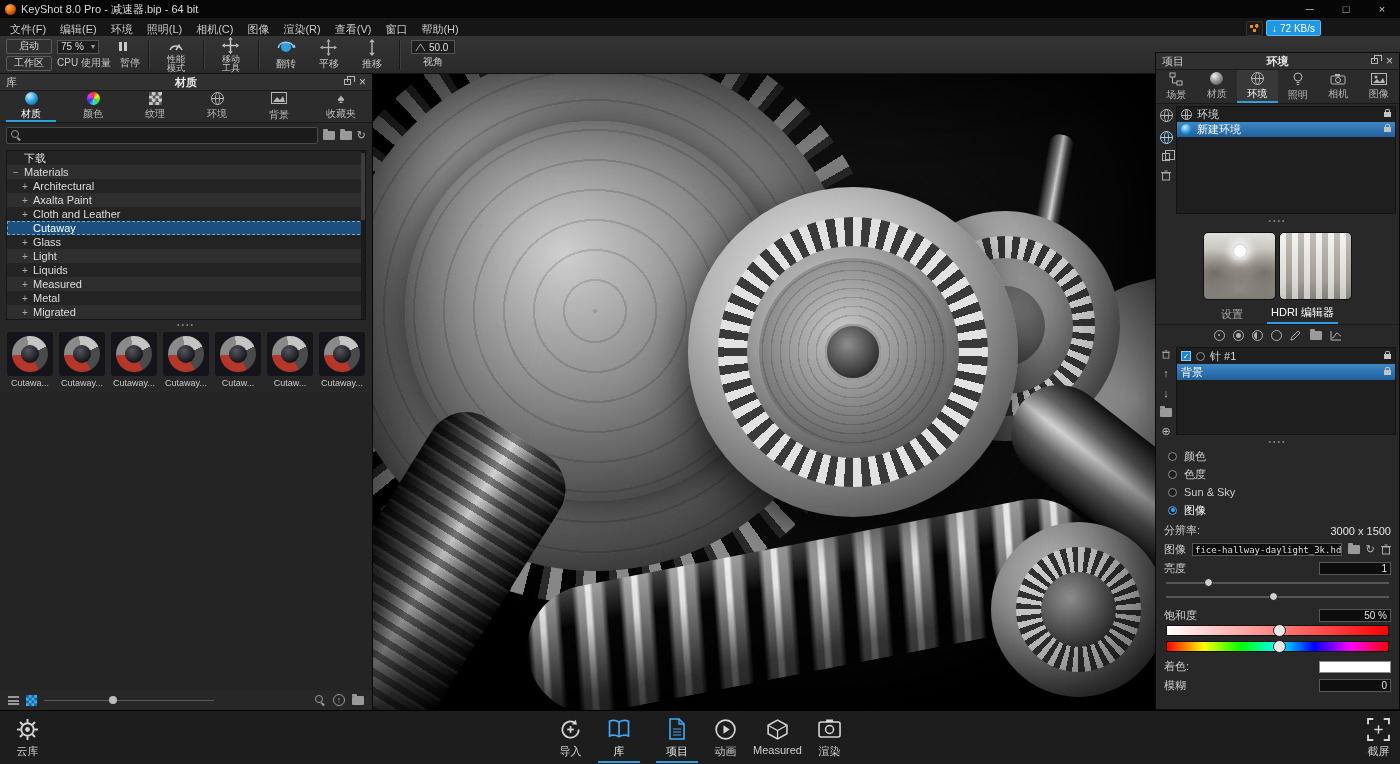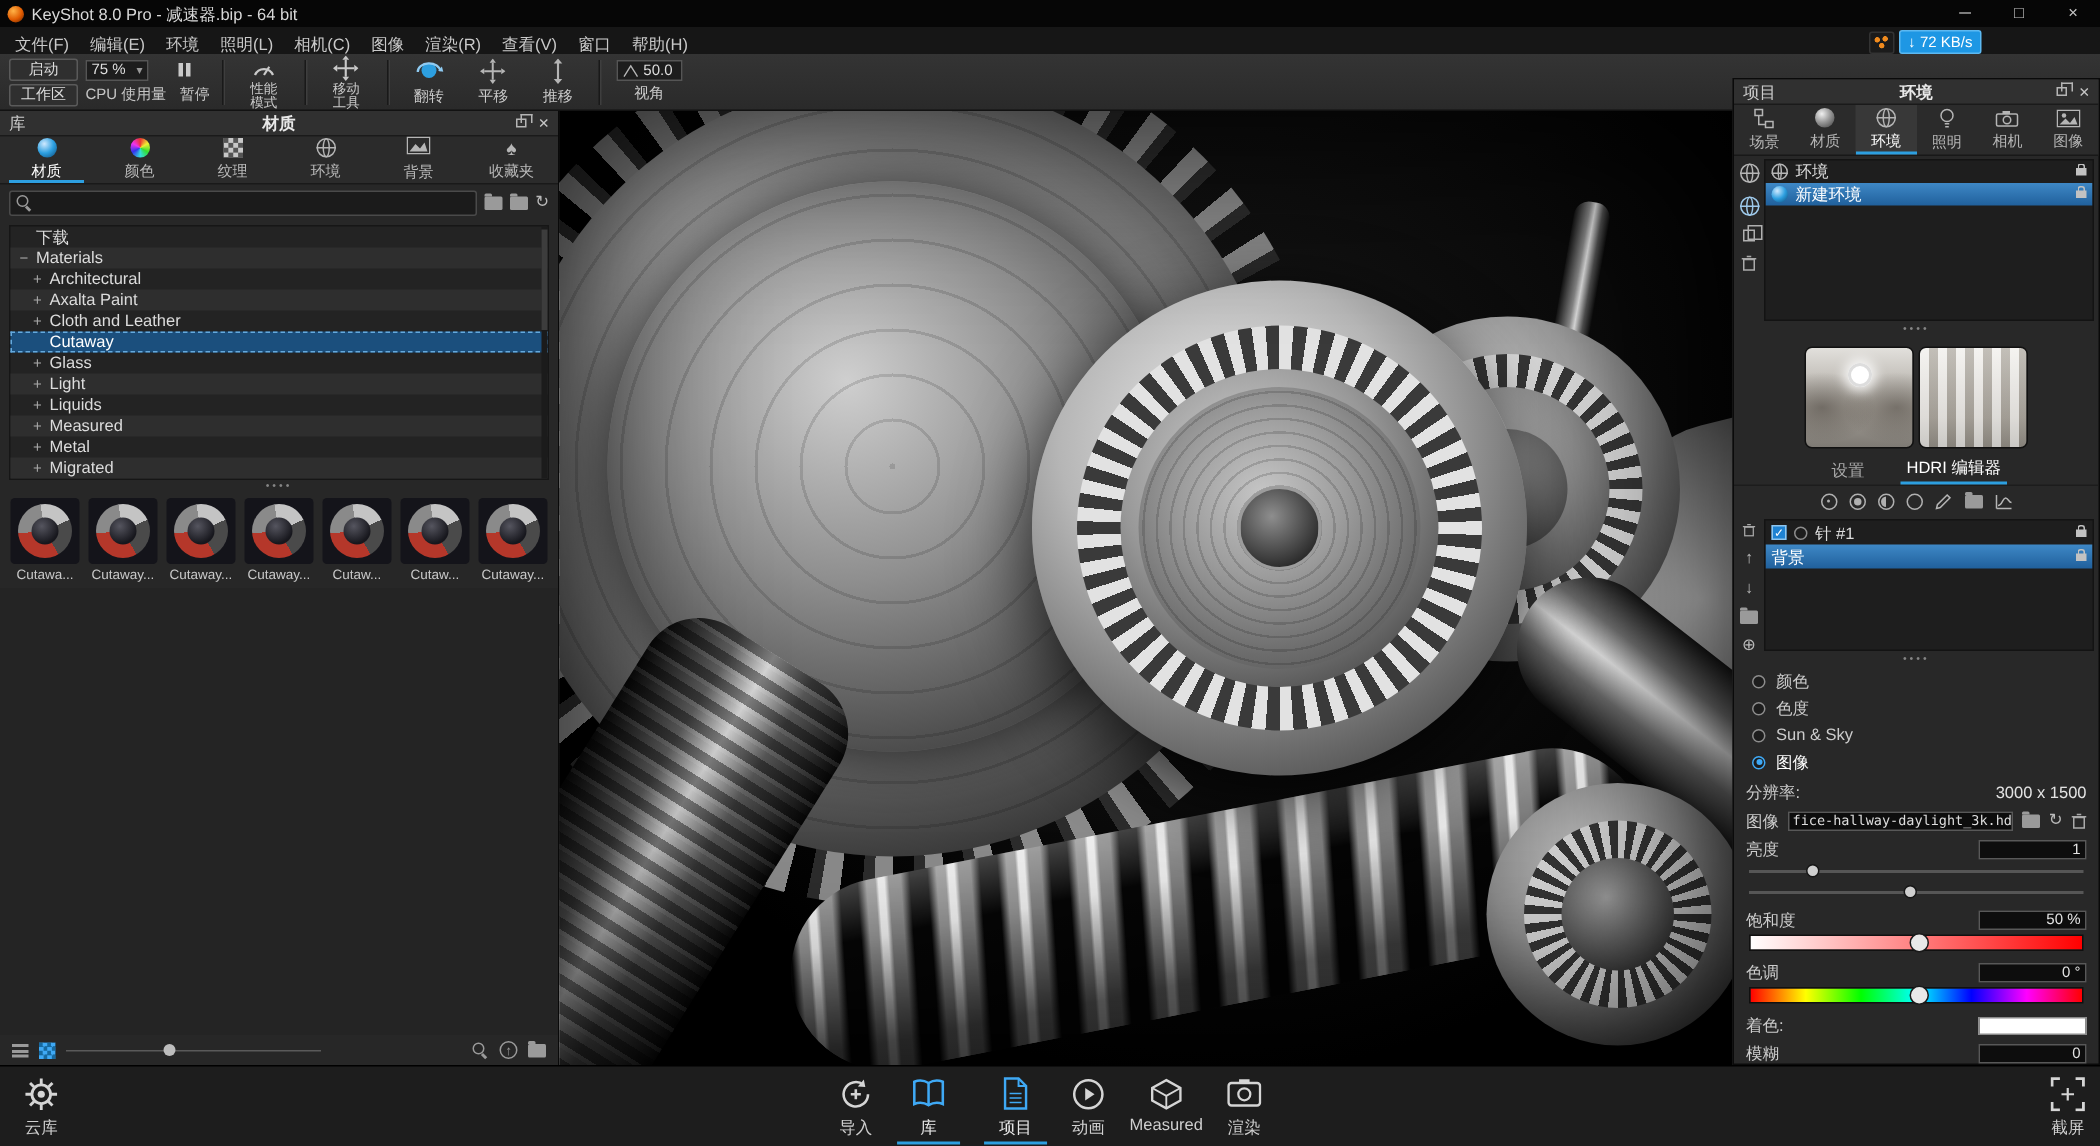--- a/index.html
+++ b/index.html
@@ -690,24 +690,20 @@
         <span class="track"></span>
         <span class="hd" style="left:46%"></span>
       </div>
     <div class="prow">
       <span>饱和度</span>
       <span class="vbox">50 %</span>
     </div>
     <div class="gsld sat">
         <span class="hd" style="left:48%"></span>
       </div>
-    <div class="prow">
-      <span>色调</span>
-      <span class="vbox">0 °</span>
-    </div>
     <div class="gsld hue">
         <span class="hd" style="left:48%"></span>
       </div>
     <div class="prow">
       <span>着色:</span>
       <span class="swatch"></span>
     </div>
     <div class="prow">
       <span>模糊</span>
       <span class="vbox">0</span>

